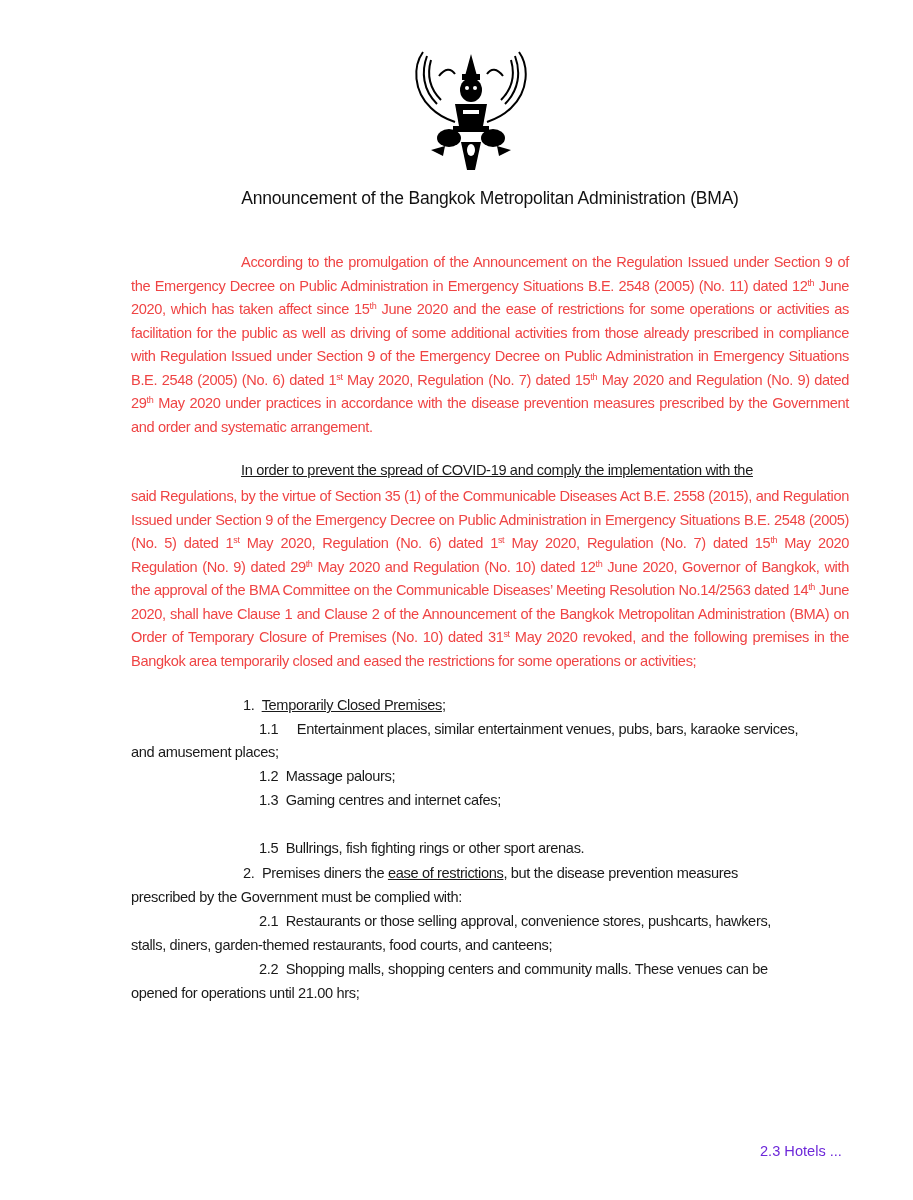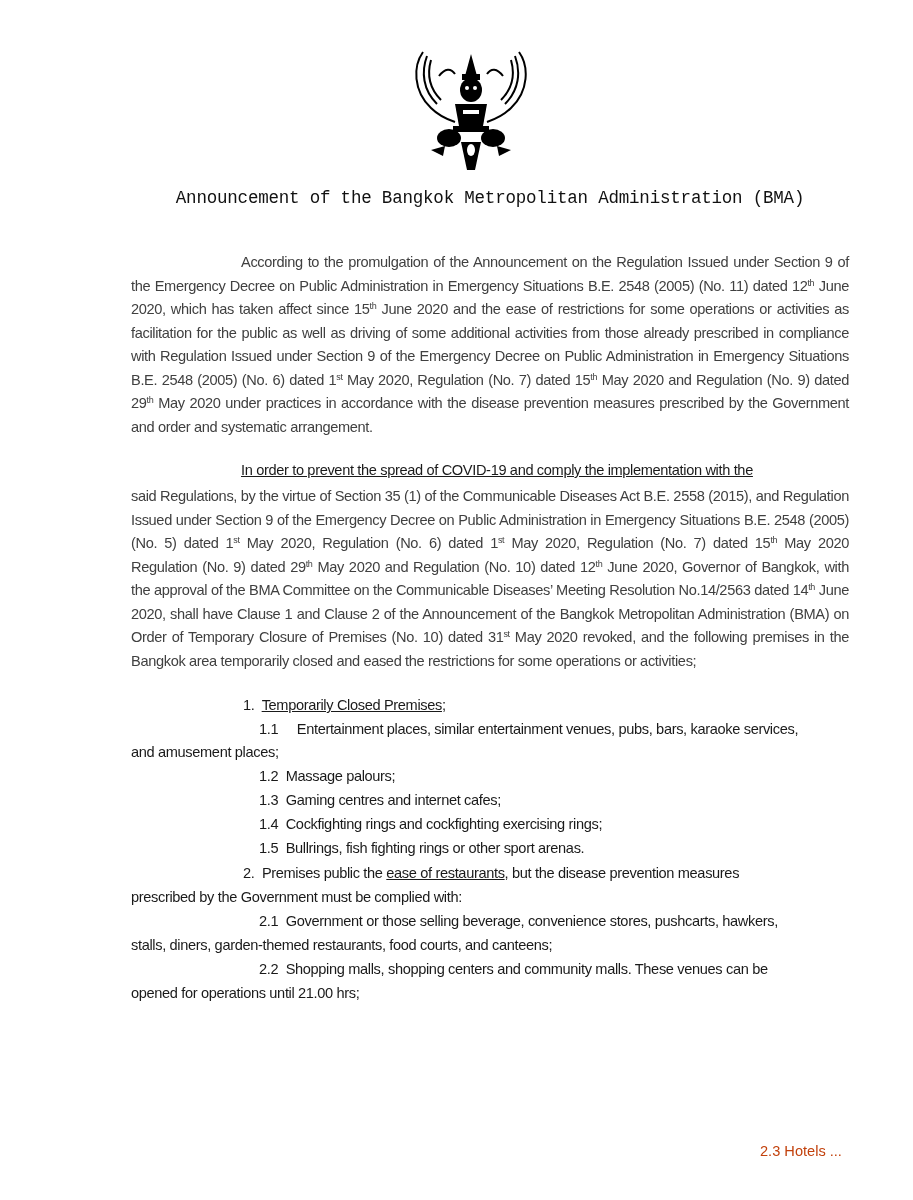--- a/index.html
+++ b/index.html
@@ -26,36 +26,36 @@
       left: 409px;
       top: 46px;
       width: 124px;
       height: 128px;
     }
     .title {
       position: absolute;
       left: 130px;
       width: 720px;
       text-align: center;
-      font-family: Liberation Mono, monospace;
+      font-family: Liberation Sans, sans-serif;
       font-size: 17.5px;
       letter-spacing: -0.2px;
       color: #111;
     }
     .title.t1 { top: 188px; }
     .title.t2 { top: 215px; }
 
     .body-text {
       position: absolute;
       left: 131px;
       width: 718px;
       font-family: "Liberation Sans", sans-serif;
       font-size: 14.6px;
       line-height: 23.5px;
-      color: #404040;
+      color: #ef4444;
       letter-spacing: -0.35px;
     }
     .para {
       text-align: justify;
       text-indent: 110px;
       margin: 0;
     }
     .para sup {
       font-size: 9px;
       line-height: 0;
@@ -69,21 +69,21 @@
       letter-spacing: -0.35px;
       color: #1a1a1a;
     }
     .u { text-decoration: underline; margin-top: 36px; }
     .footer-note {
       position: absolute;
       left: 760px;
       top: 1143px;
       font-family: "Liberation Sans", sans-serif;
       font-size: 14.6px;
-      color: #c2410c;
+      color: #6d28d9;
     }
   </style>
 </head>
 <body>
 
 <div class="page">
 
   <svg class="emblem" viewBox="0 0 124 128">
     <g fill="none" stroke="#000" stroke-width="2">
 
@@ -150,39 +150,35 @@
   <div class="line" style="left:259px; top:768px;">
     <span>1.2</span>&nbsp;
     <span>Massage palours;</span>
   </div>
 
   <div class="line" style="left:259px; top:792px;">
     <span>1.3</span>&nbsp;
     <span>Gaming centres and internet cafes;</span>
   </div>
 
-  <div class="line" style="left:259px; top:816px;">
-    <span>1.4</span>&nbsp;
-    <span>Cockfighting rings and cockfighting exercising rings;</span>
-  </div>
 
   <div class="line" style="left:259px; top:840px;">
     <span>1.5</span>&nbsp;
     <span>Bullrings, fish fighting rings or other sport arenas.</span>
   </div>
 
   <div class="line" style="left:243px; top:865px;">
     <span>2.</span>&nbsp;
-    <span>Premises public the </span><span class="u">ease of restaurants</span><span>, but the disease prevention measures</span>
+    <span>Premises diners the </span><span class="u">ease of restrictions</span><span>, but the disease prevention measures</span>
   </div>
   <div class="line" style="left:131px; top:889px;">prescribed by the Government must be complied with:</div>
 
   <div class="line" style="left:259px; top:913px;">
     <span>2.1</span>&nbsp;
-    <span>Government or those selling beverage, convenience stores, pushcarts, hawkers,</span>
+    <span>Restaurants or those selling approval, convenience stores, pushcarts, hawkers,</span>
   </div>
   <div class="line" style="left:131px; top:937px;">stalls, diners, garden-themed restaurants, food courts, and canteens;</div>
 
   <div class="line" style="left:259px; top:961px;">
     <span>2.2</span>&nbsp;
     <span>Shopping malls, shopping centers and community malls. These venues can be</span>
   </div>
   <div class="line" style="left:131px; top:985px;">opened for operations until 21.00 hrs;</div>
 
   <div class="footer-note">2.3 Hotels ...</div>

